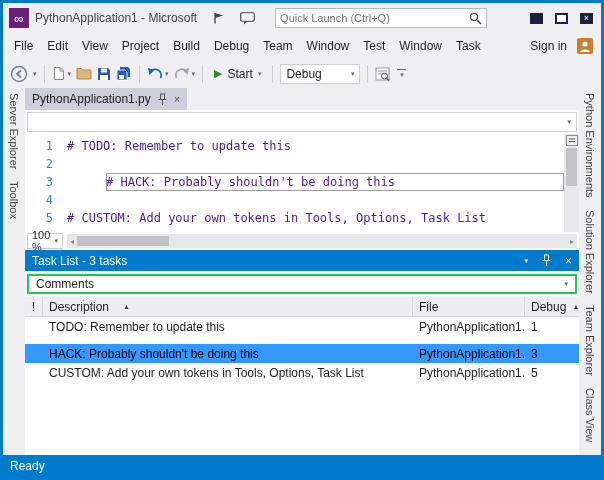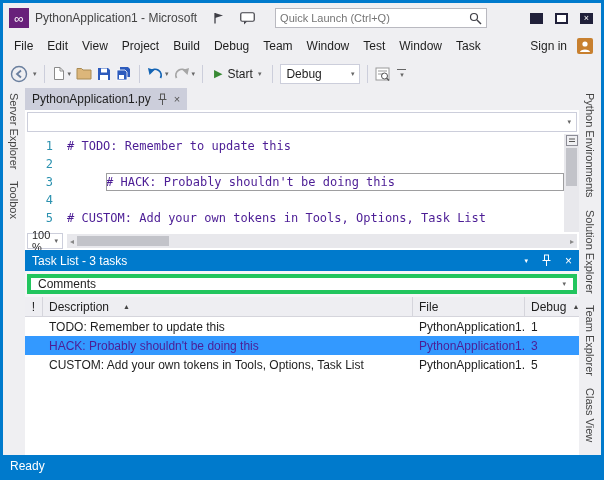--- a/index.html
+++ b/index.html
@@ -77,35 +77,35 @@
   .h-arrow { font-size: 8px; color: #888; padding: 0 3px; }
   .hthumb { width: 92px; height: 10px; background: #C2C3C9; }
 
   
   .tasklist { flex: 1; display: flex; flex-direction: column; min-height: 0; }
   .tl-header { height: 21px; flex: 0 0 21px; background: #007ACC; color: #fff; display: flex; align-items: center; padding: 0 7px; }
   .tl-icons { margin-left: auto; display: flex; gap: 14px; align-items: center; }
   .tl-icons .chev { color: #fff; }
   .tl-close { color: #fff; font-size: 12px; line-height: 12px; }
   .tl-filter { height: 26px; flex: 0 0 26px; background: #F5F5F7; display: flex; align-items: center; padding: 2px; }
-  .filter-combo { flex: 1; height: 20px; border: 4px solid #22c55e; background: #fff; display: flex; align-items: center; padding: 0 7px; }
+  .filter-combo { flex: 1; height: 20px; border: 2px solid #22c55e; background: #fff; display: flex; align-items: center; padding: 0 7px; }
   .filter-combo .chev { margin-left: auto; }
 
   .tl-gridhead { height: 20px; flex: 0 0 20px; display: flex; background: #EEEEF2; border-bottom: 1px solid #D5D5DC; align-items: stretch; }
   .gh-cell { display: flex; align-items: center; padding: 0 6px; border-right: 1px solid #D5D5DC; }
   .col-flag { width: 18px; flex: 0 0 18px; justify-content: center; padding: 0; }
   .col-desc { flex: 1; min-width: 0; gap: 8px; }
   .col-file { width: 112px; flex: 0 0 112px; }
   .col-line { width: 54px; flex: 0 0 54px; border-right: none; }
   .sort { font-size: 7px; color: #444; margin-left: 6px; }
 
   .tl-row { height: 19px; flex: 0 0 19px; display: flex; align-items: center; background: #fff; }
   .tl-row .cell { padding: 0 6px; white-space: nowrap; overflow: hidden; }
   .tl-row .cell.col-flag { padding: 0; }
-  .tl-row.selected { background: #3399FF; color: #4c1d95; }
+  .tl-row.selected { background: #3399FF; color: #000000; margin-top: 8px; }
   .tl-empty { flex: 1; background: #fff; }
 
   
   .statusbar { height: 22px; flex: 0 0 22px; background: #007ACC; color: #fff; display: flex; align-items: center; padding: 0 7px; }
 </style>
 </head>
 <body>
 
 <div class="window">
 

